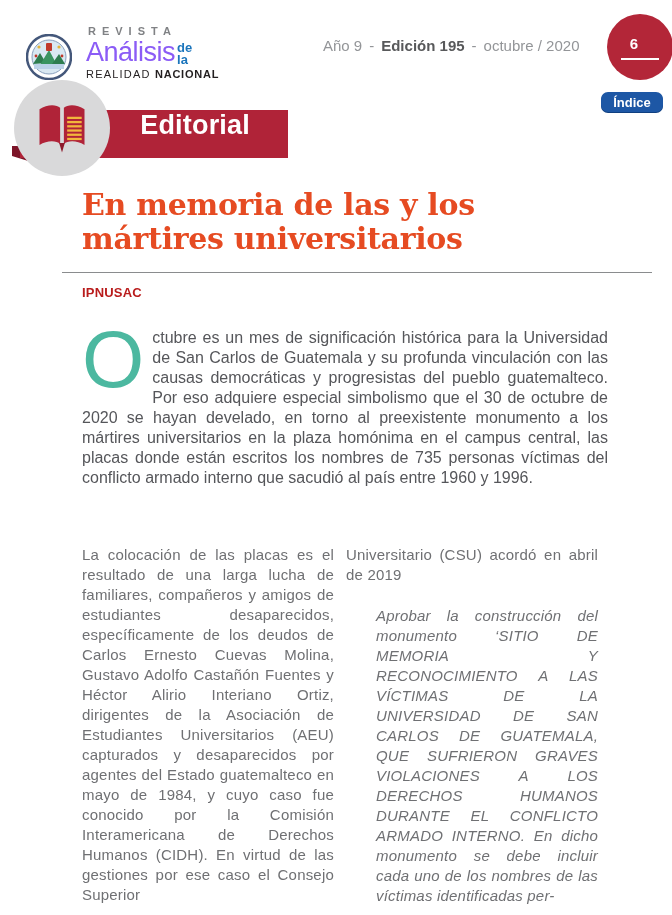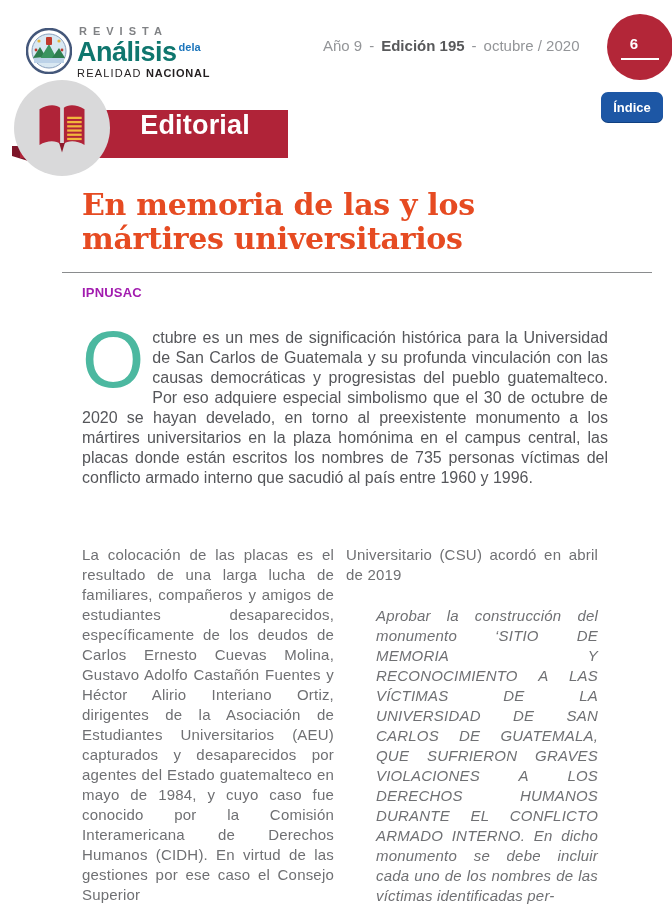--- a/index.html
+++ b/index.html
@@ -1,43 +1,43 @@
 <!DOCTYPE html>
 <html><head>
 <meta charset="utf-8">
 <style>
   html,body{margin:0;padding:0;background:#fff;}
   .page{
     position:relative;width:672px;height:915px;background:#ffffff;
     font-family:"Liberation Sans",sans-serif;overflow:hidden;
   }
   
-  .brand{position:absolute;left:26px;top:22px;display:flex;align-items:center;gap:5px;}
+  .brand{position:absolute;left:26px;top:22px;display:flex;align-items:flex-end;gap:14px;}
   .brand-text{display:flex;flex-direction:column;line-height:1;}
   .brand-revista{font-size:11px;letter-spacing:6px;color:#808285;margin:4px 0 2px 2px;font-weight:bold;}
   .brand-analisis-row{display:flex;align-items:flex-start;}
-  .brand-analisis{font-size:27px;font-weight:bold;color:#0f766e;letter-spacing:-0.5px;}
-  .brand-dela{display:flex;flex-direction:row;font-size:11px;font-weight:bold;color:#1b75bc;line-height:0.95;margin-left:2px;margin-top:3px;}
+  .brand-analisis{font-size:27px;font-weight:normal;color:#8b5cf6;letter-spacing:-0.5px;}
+  .brand-dela{display:flex;flex-direction:column;font-size:13px;font-weight:bold;color:#1b75bc;line-height:0.95;margin-left:2px;margin-top:3px;}
   .brand-realidad{font-size:11px;color:#231f20;letter-spacing:1.2px;margin-top:2px;}
   .brand-realidad b{letter-spacing:0.8px;}
   
   .edition{position:absolute;left:323px;top:37px;font-size:15px;color:#939598;white-space:nowrap;}
   .edition b{color:#58595b;}
   .edition .sep{margin:0 7px;color:#939598;}
   
   .page-badge{
     position:absolute;left:607px;top:14px;width:66px;height:66px;border-radius:50%;
     background:#b32638;color:#fff;display:flex;flex-direction:column;
     align-items:center;justify-content:center;
   }
   .page-badge .num{font-size:15px;font-weight:bold;transform:translateX(-6px);}
   .page-badge .rule{width:38px;height:2px;background:#fff;margin-top:6px;}
   
   .indice-btn{
-    position:absolute;left:601px;top:92px;width:62px;height:30px;
+    position:absolute;left:601px;top:92px;width:62px;height:20px;
     background:#1d57a5;color:#fff;border:none;border-radius:7px;
     font-family:"Liberation Sans",sans-serif;font-size:13px;font-weight:bold;
     cursor:pointer;box-shadow:0 1px 0 #0f3f80;
   }
   
   .banner-fold{position:absolute;left:12px;top:146px;width:26px;height:18px;background:#7c1428;
     clip-path:polygon(0 0,100% 0,100% 100%,0 55%);}
   .banner{
     position:absolute;left:20px;top:110px;width:268px;height:48px;background:#b02338;
     display:flex;justify-content:flex-end;padding-right:38px;box-sizing:border-box;
@@ -47,21 +47,21 @@
     position:absolute;left:14px;top:80px;width:96px;height:96px;border-radius:50%;
     background:#d9d9da;display:flex;align-items:center;justify-content:center;
   }
   
   .article-title{
     position:absolute;left:82px;top:188px;width:430px;margin:0;
     font-family:"DejaVu Serif","Liberation Serif",serif;font-weight:bold;
     font-size:30px;line-height:34px;color:#e64b22;letter-spacing:-0.3px;
   }
   .title-divider{position:absolute;left:62px;top:272px;width:590px;height:1px;background:#8a8c8e;border:none;margin:0;}
-  .author{position:absolute;left:82px;top:285px;font-size:13px;font-weight:bold;color:#a21caf;letter-spacing:0.2px;}
+  .author{position:absolute;left:82px;top:285px;font-size:13px;font-weight:bold;color:#b91c1c;letter-spacing:0.2px;}
   .lead{
     position:absolute;left:82px;top:328px;width:526px;margin:0;
     font-size:16px;line-height:20px;color:#55565a;text-align:justify;
   }
   .dropcap{
     float:left;font-size:80px;line-height:58px;color:#4cb8a0;
     margin:3px 8px 0 0;font-weight:normal;
   }
   .cols{position:absolute;left:82px;top:545px;width:526px;display:flex;gap:12px;}
   .col{width:252px;font-size:15px;line-height:20px;color:#6f7073;text-align:justify;letter-spacing:0.2px;}

